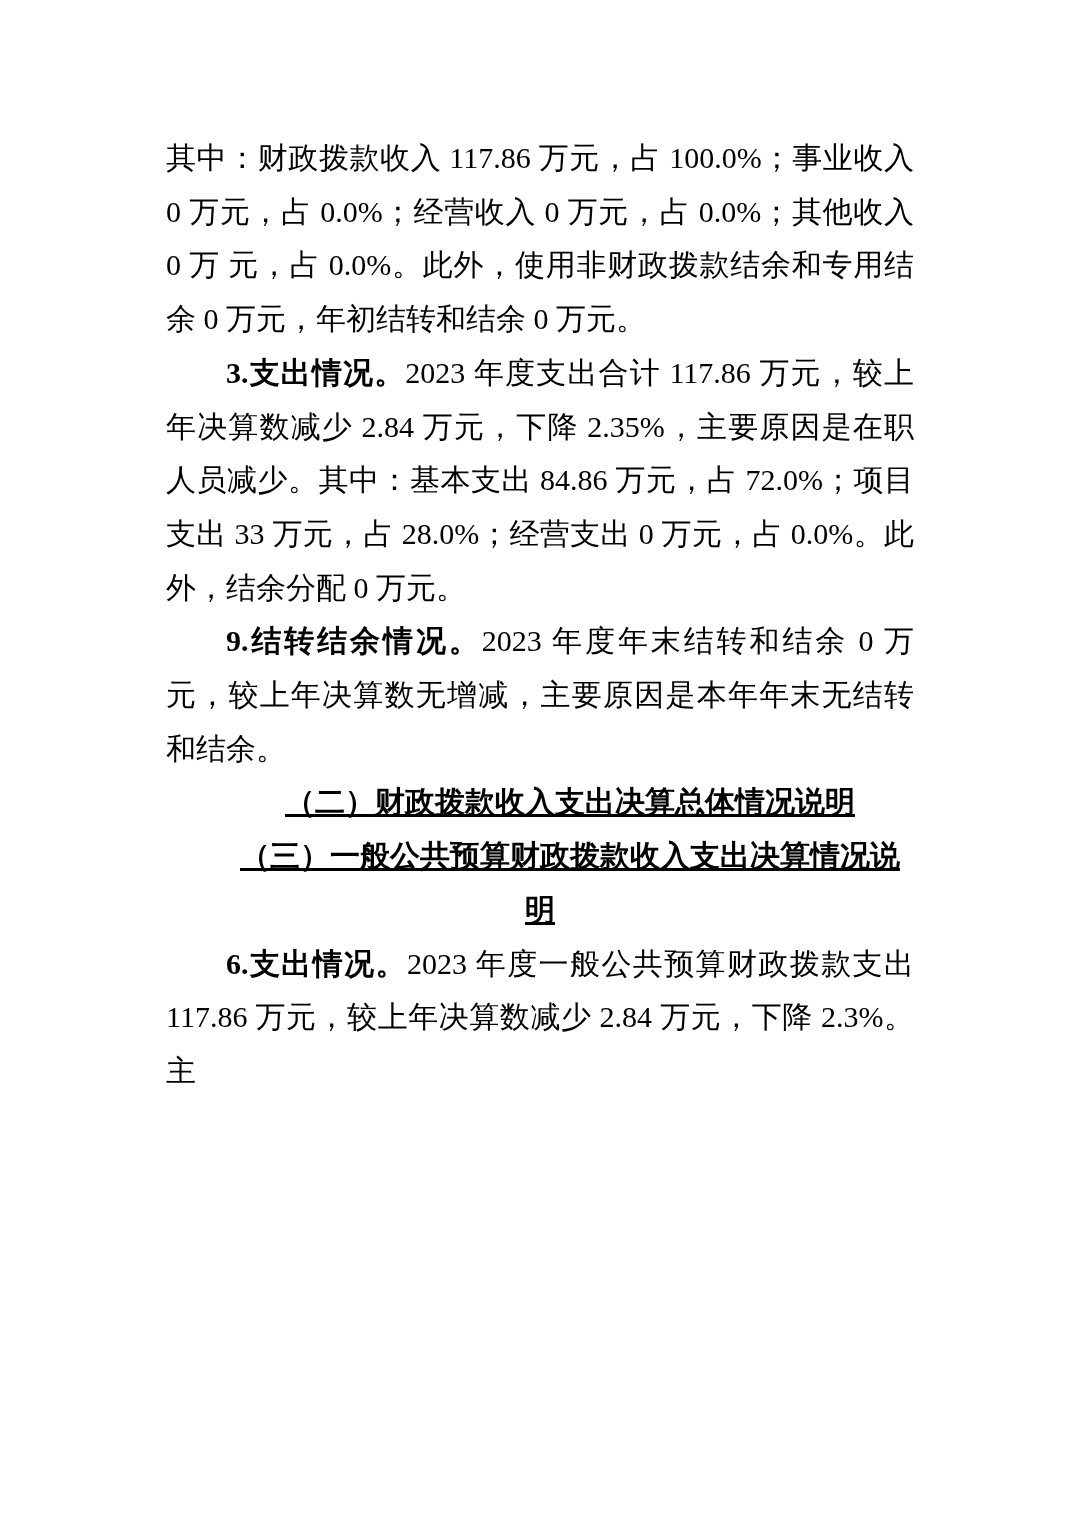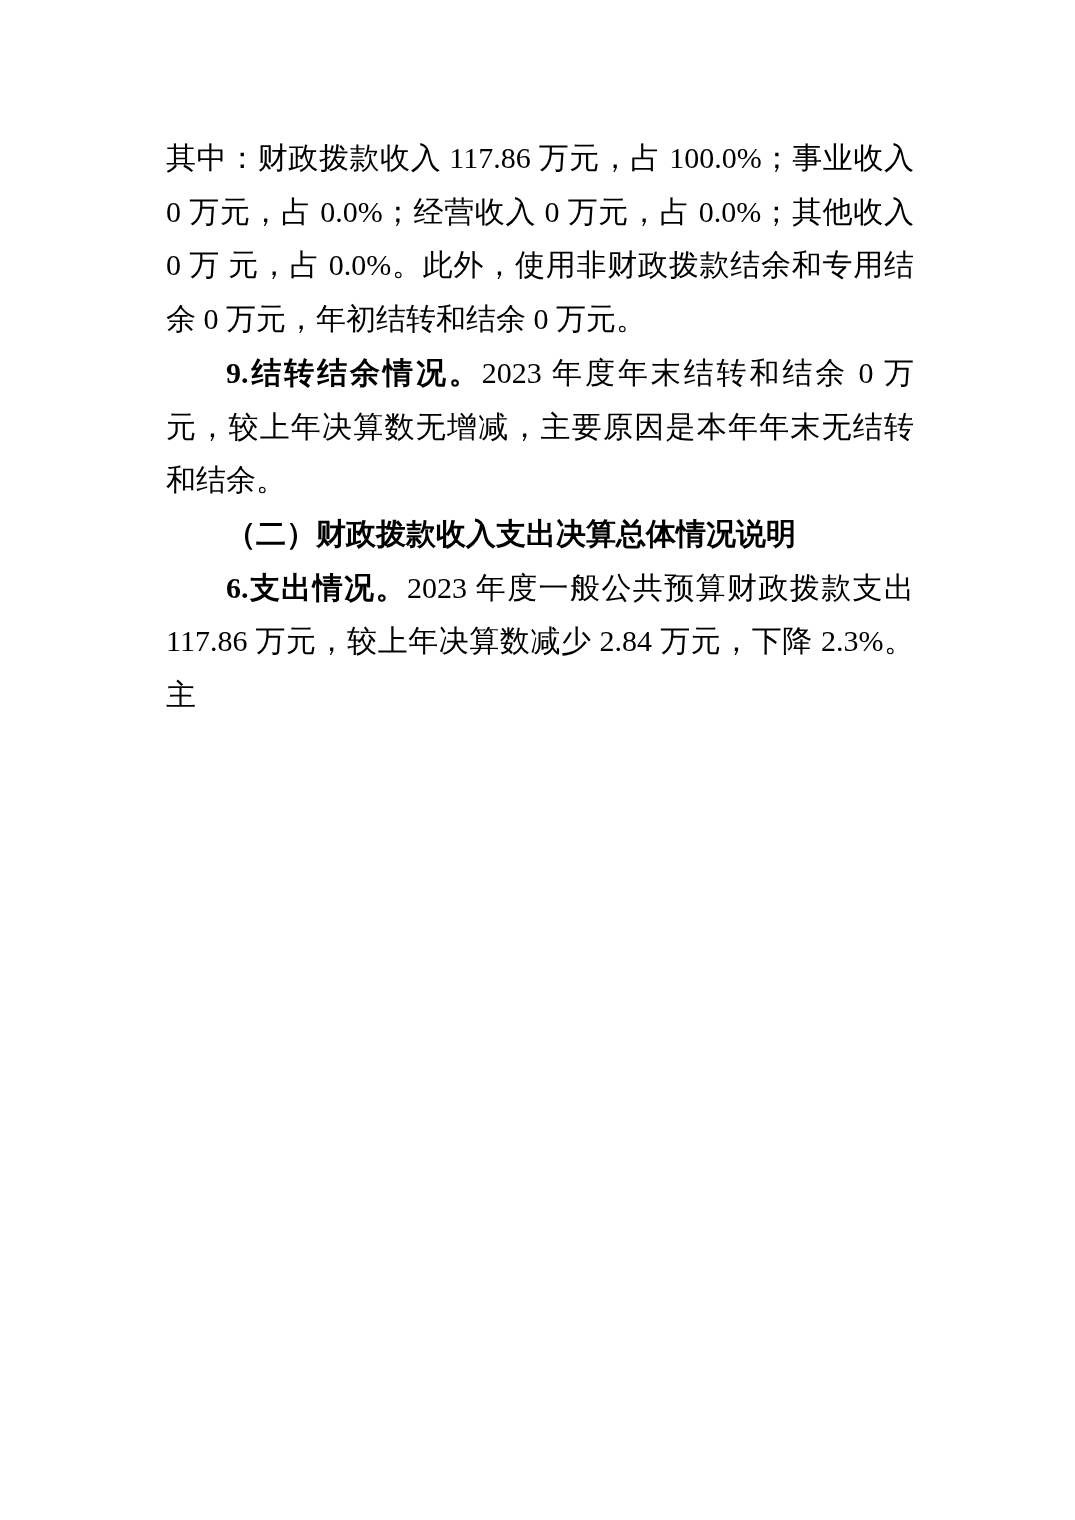--- a/index.html
+++ b/index.html
@@ -31,47 +31,50 @@
     color: #000000;
   }
   .para.indent {
     text-indent: 60px;
   }
   .para .lead {
     font-weight: 700;
   }
   .para.heading {
     font-weight: 700;
-    text-align: left;
+    text-align: center;
+    text-decoration: underline;
   }
   .footer {
     position: absolute;
     left: 0;
     top: 1400px;
     width: 1075px;
     text-align: center;
     font-size: 21px;
     line-height: 30px;
     color: #000000;
   }
 </style>
 </head>
 <body>
 
 <div class="page">
   <div class="content">
 
     <p class="para"><span>其中：财政拨款收入 117.86 万元，占 100.0%；事业收入 0 万元，占 0.0%；经营收入 0 万元，占 0.0%；其他收入 0 万 元，占 0.0%。此外，使用非财政拨款结余和专用结余 0 万元，年初结转和结余 0 万元。</span></p>
 
+    <p class="para indent"><span class="lead">3.支出情况。</span><span>2023 年度支出合计 117.86 万元，较上年决算数减少 2.84 万元，下降 2.35%，主要原因是在职人员减少。其中：基本支出 84.86 万元，占 72.0%；项目支出 33 万元，占 28.0%；经营支出 0 万元，占 0.0%。此外，结余分配 0 万元。</span></p>
 
     <p class="para indent"><span class="lead">9.结转结余情况。</span><span>2023 年度年末结转和结余 0 万元，较上年决算数无增减，主要原因是本年年末无结转和结余。</span></p>
 
     <p class="para indent heading"><span>（二）财政拨款收入支出决算总体情况说明</span></p>
 
 
+    <p class="para indent heading"><span>（三）一般公共预算财政拨款收入支出决算情况说明</span></p>
 
 
     <p class="para indent"><span class="lead">6.支出情况。</span><span>2023 年度一般公共预算财政拨款支出 117.86 万元，较上年决算数减少 2.84 万元，下降 2.3%。主</span></p>
 
   </div>
 
   <div class="footer"><span>- 2 -</span></div>
 </div>
 
 </body></html>

